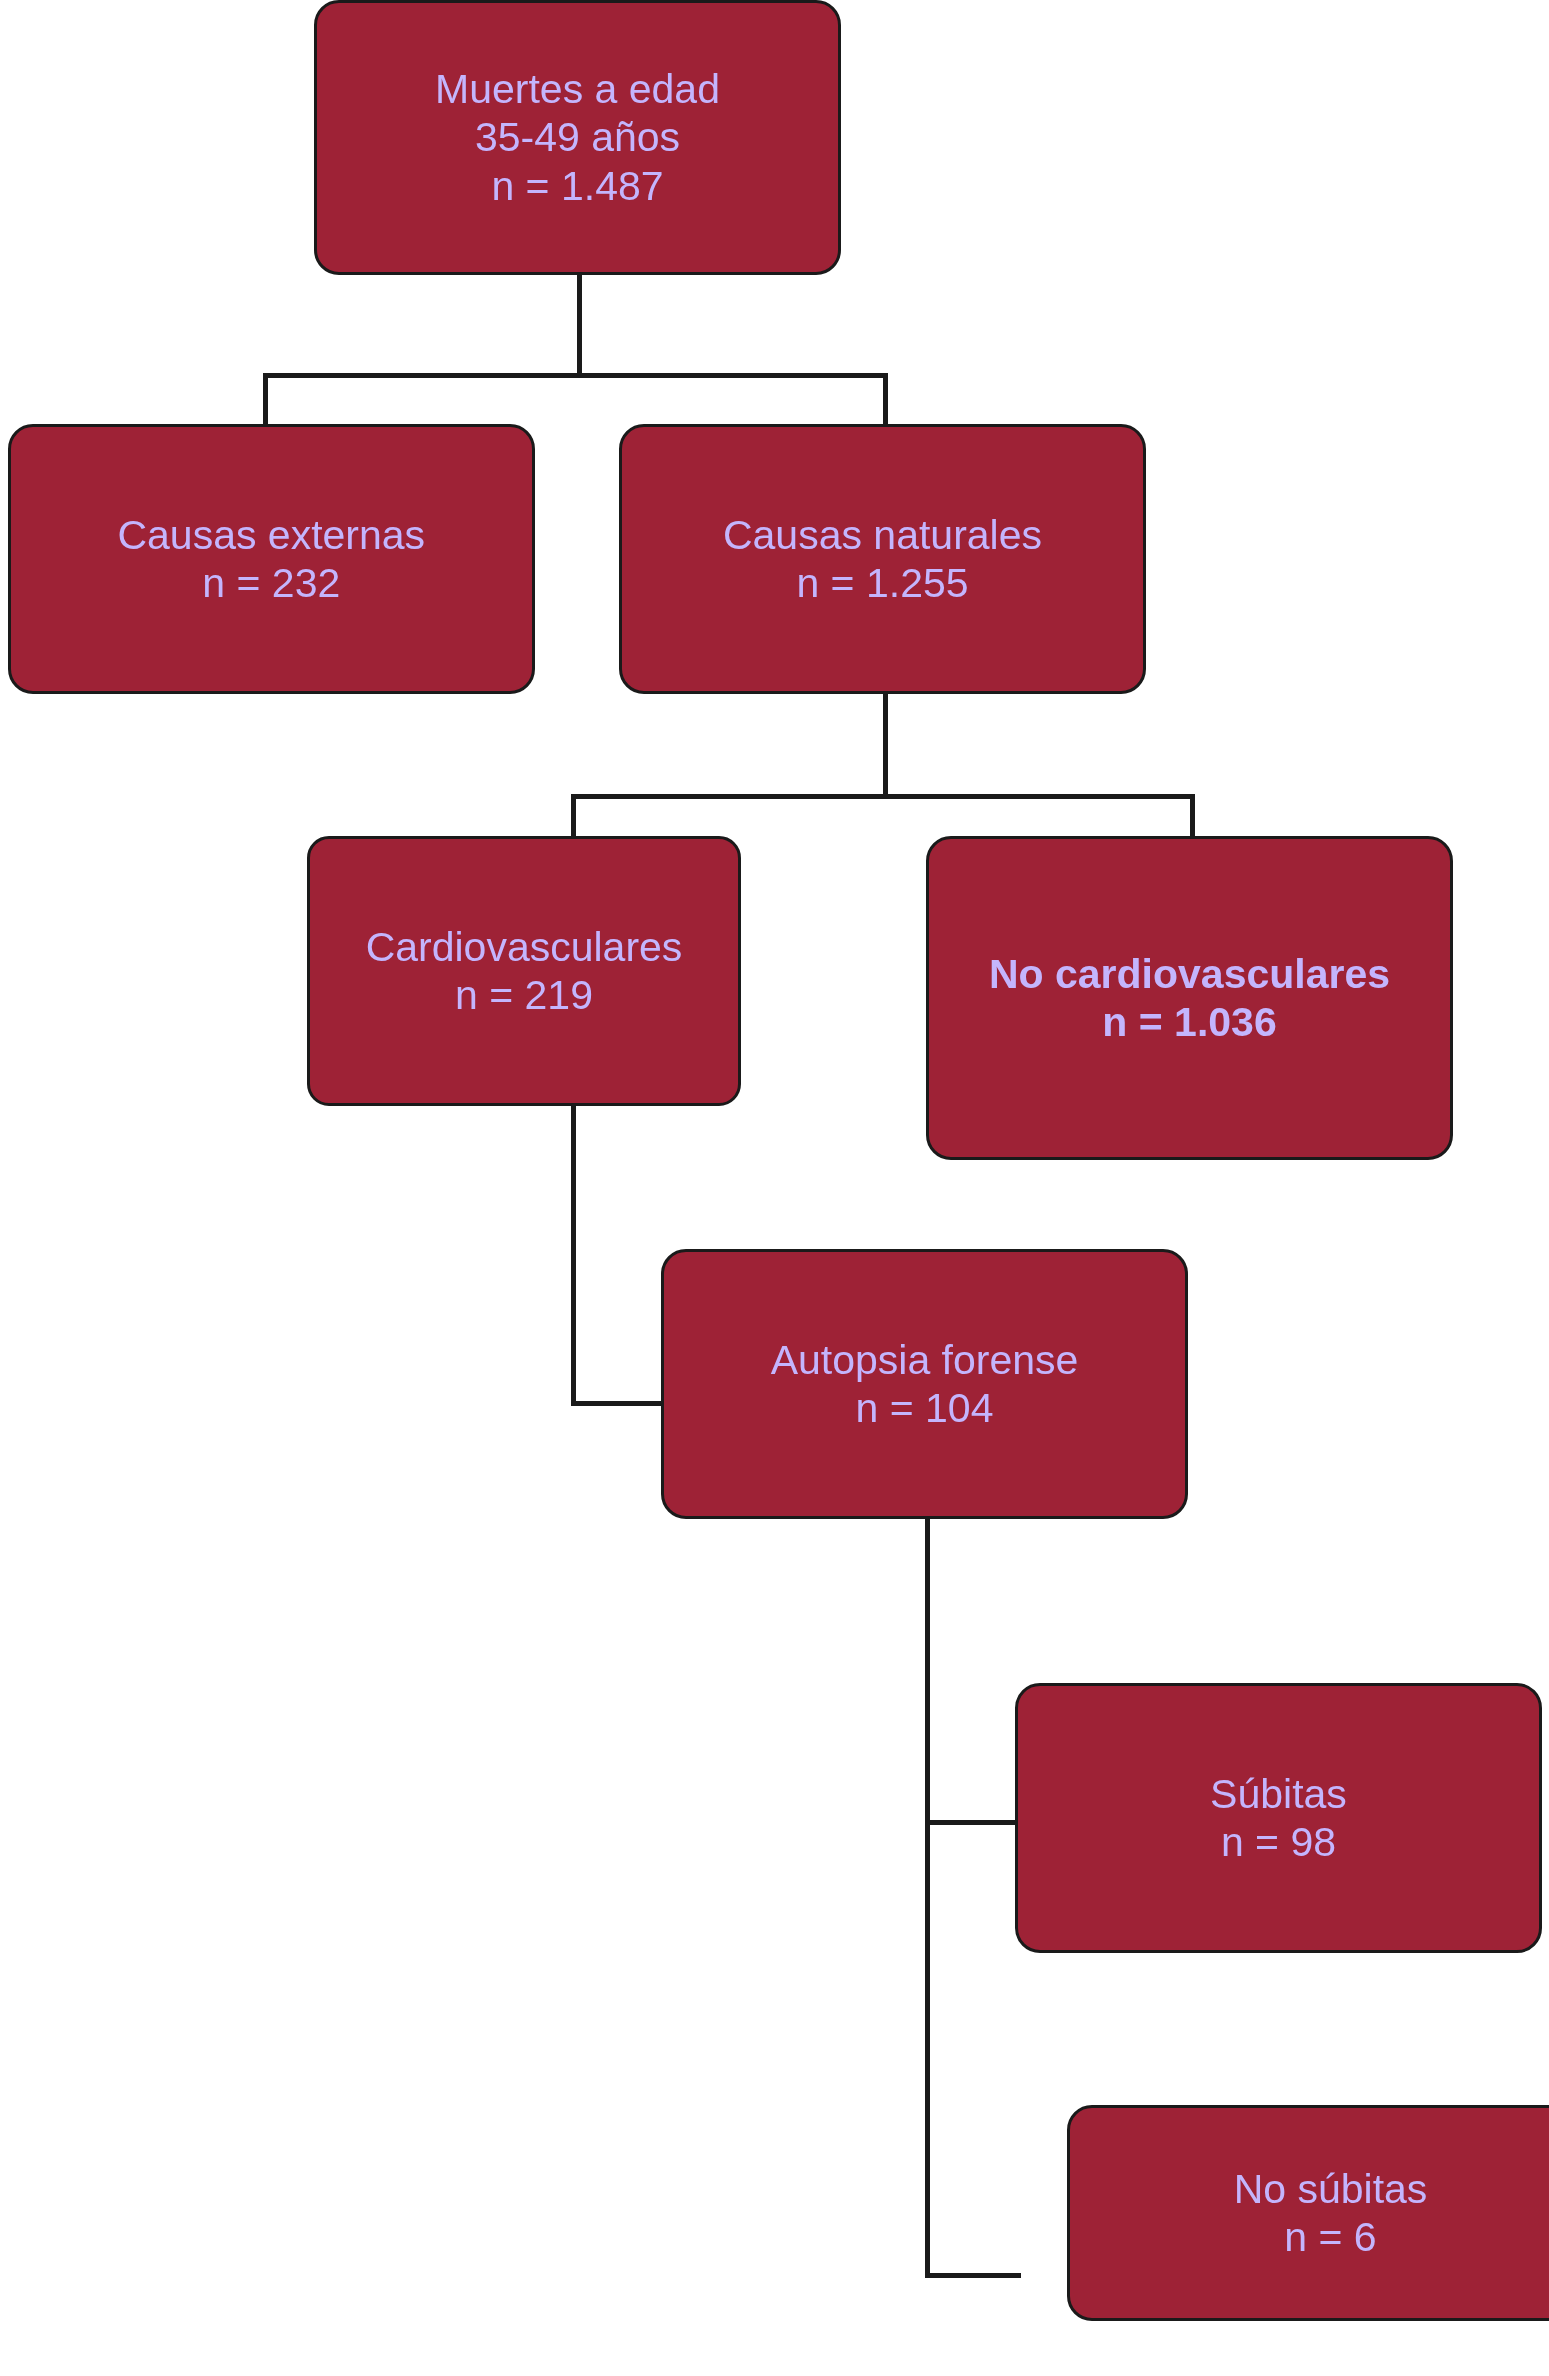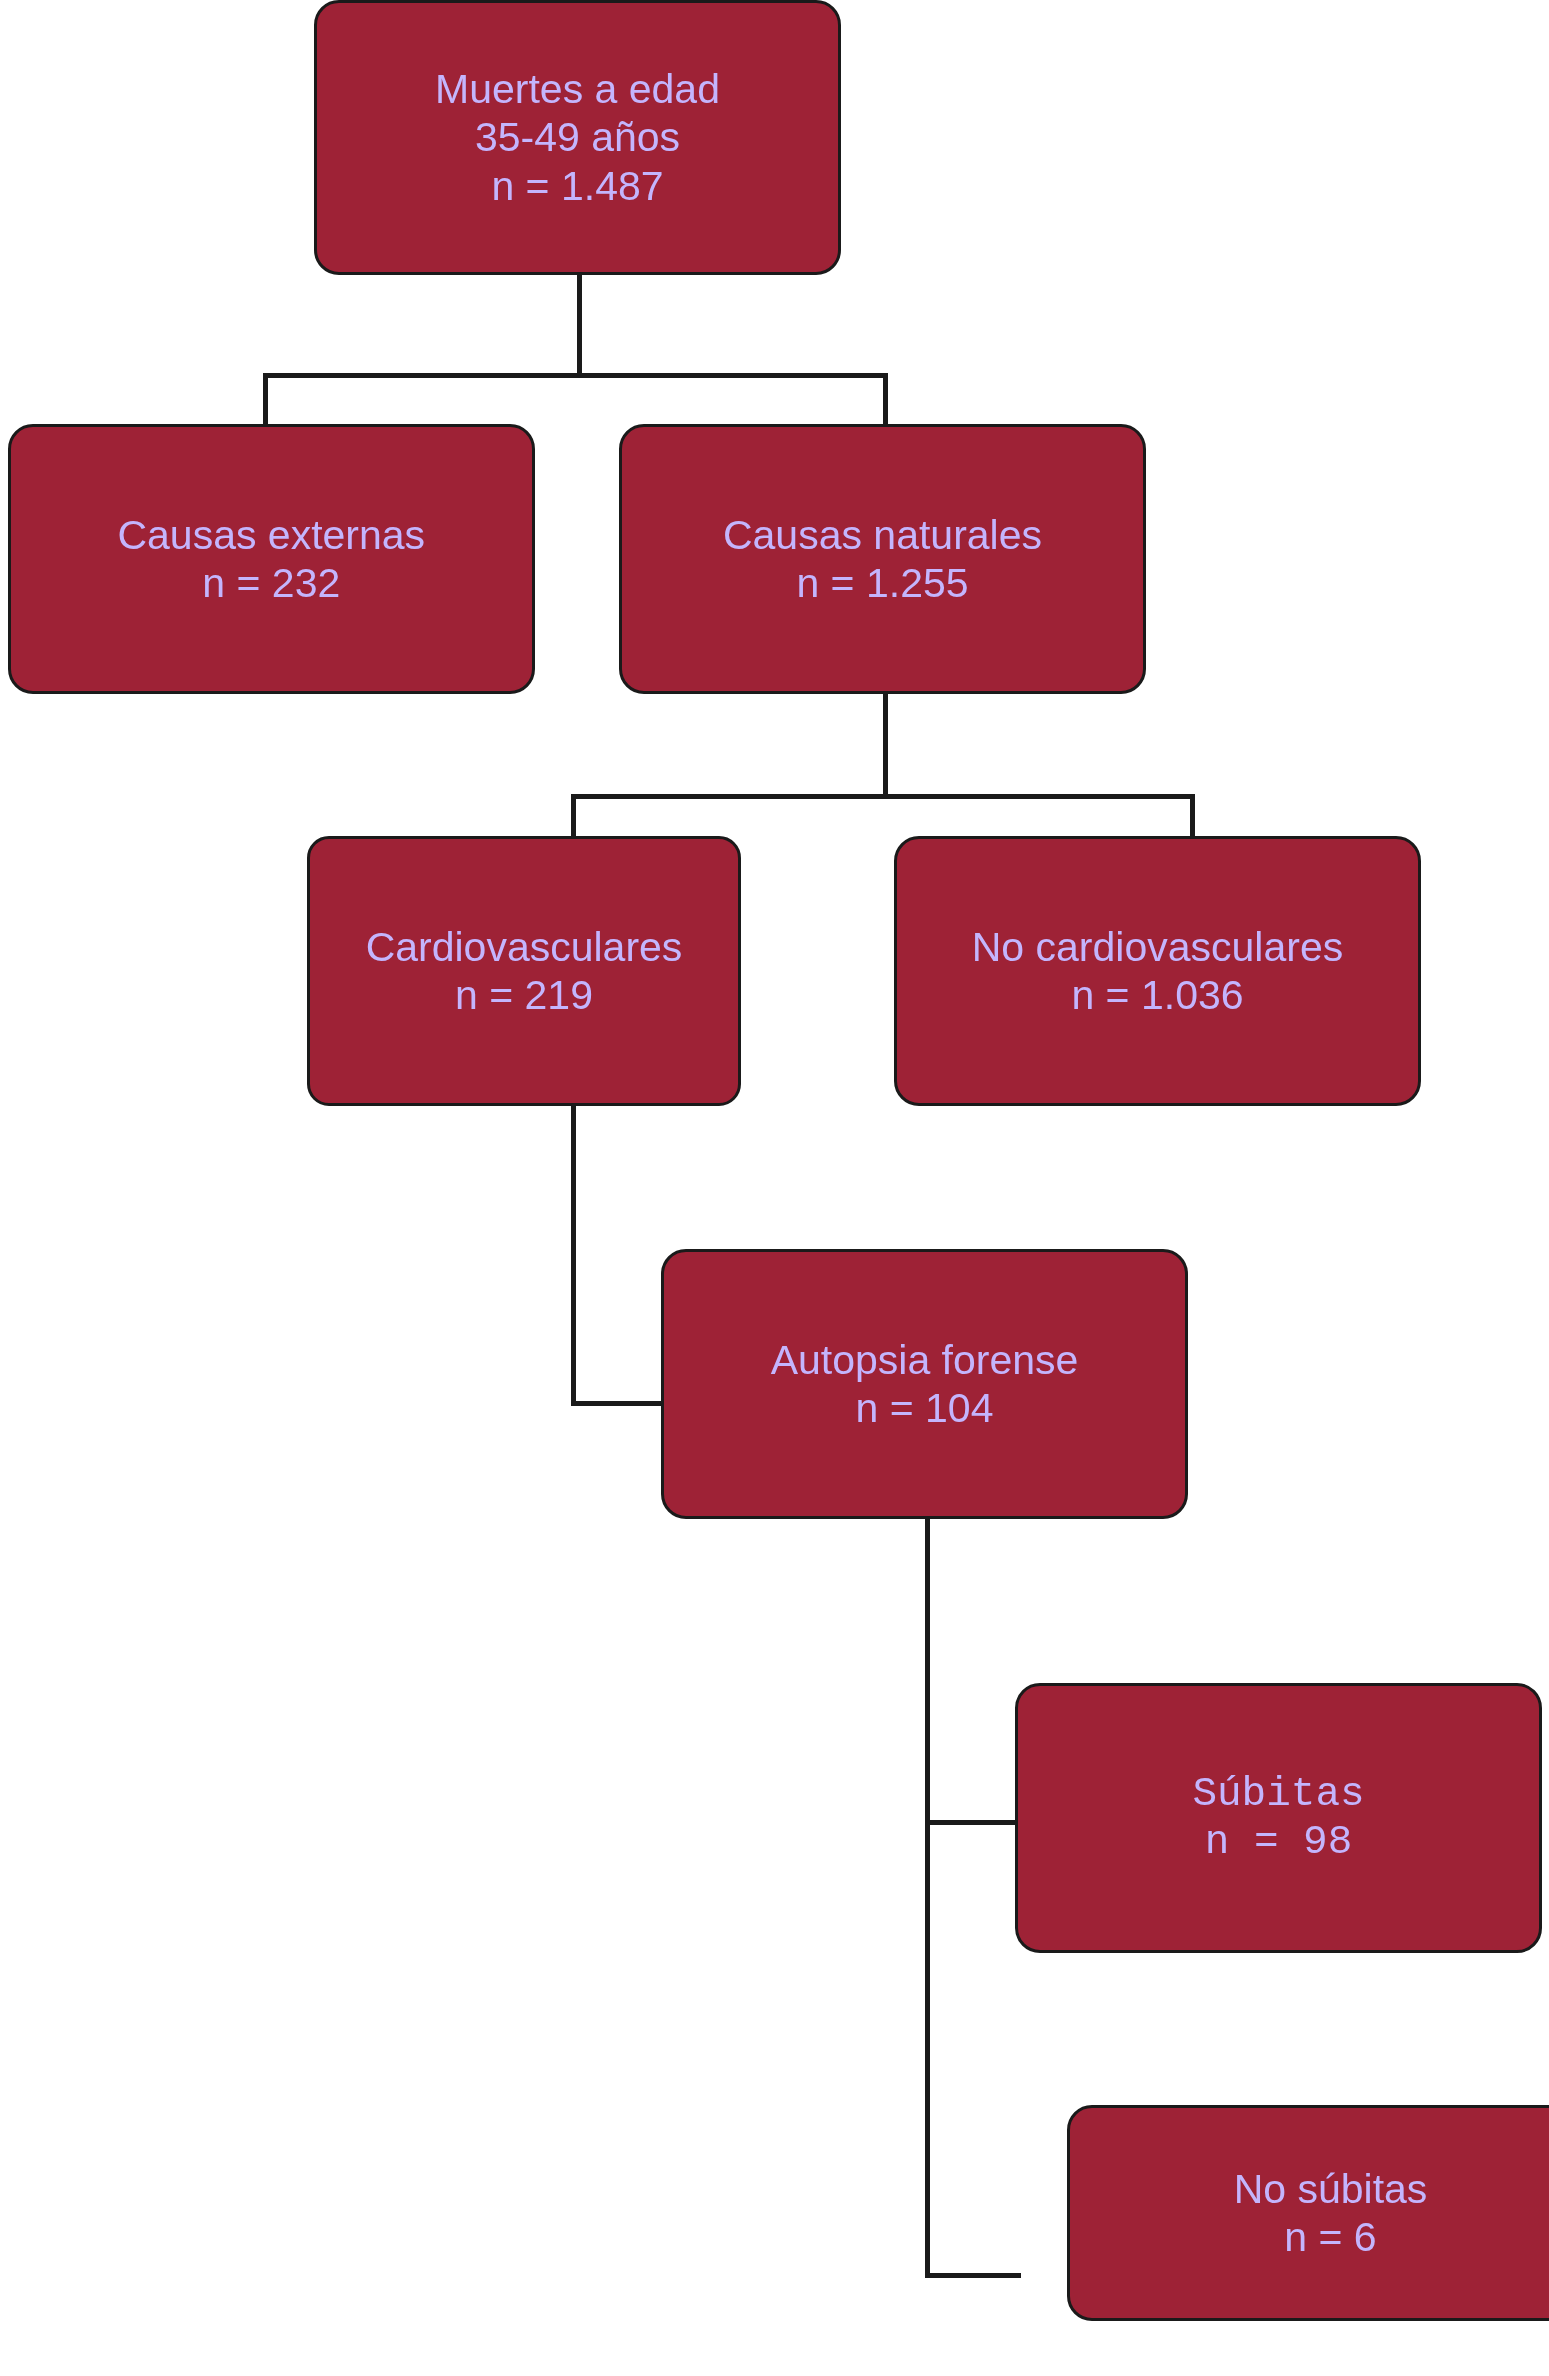--- a/index.html
+++ b/index.html
@@ -84,31 +84,31 @@
   <div class="node" style="left:619px; top:424px; width:527px; height:270px;">
     <span class="label">Causas naturales</span>
     <span class="count">n = 1.255</span>
   </div>
 
   <div class="node" style="left:307px; top:836px; width:434px; height:270px;border-radius:22px;">
     <span class="label">Cardiovasculares</span>
     <span class="count">n = 219</span>
   </div>
 
-  <div class="node" style="left:894px; top:836px; width:527px; height:270px;">
+  <div class="node" style="left:926px; top:836px; width:527px; height:324px;font-weight:bold;">
     <span class="label">No cardiovasculares</span>
     <span class="count">n = 1.036</span>
   </div>
 
   <div class="node" style="left:661px; top:1249px; width:527px; height:270px;">
     <span class="label">Autopsia forense</span>
     <span class="count">n = 104</span>
   </div>
 
-  <div class="node" style="left:1015px; top:1683px; width:527px; height:270px;font-family:Liberation Mono, monospace;">
+  <div class="node" style="left:1015px; top:1683px; width:527px; height:270px;">
     <span class="label">Súbitas</span>
     <span class="count">n = 98</span>
   </div>
 
   <div class="node" style="left:1067px; top:2105px; width:527px; height:216px;">
     <span class="label">No súbitas</span>
     <span class="count">n = 6</span>
   </div>
 
 </div>

